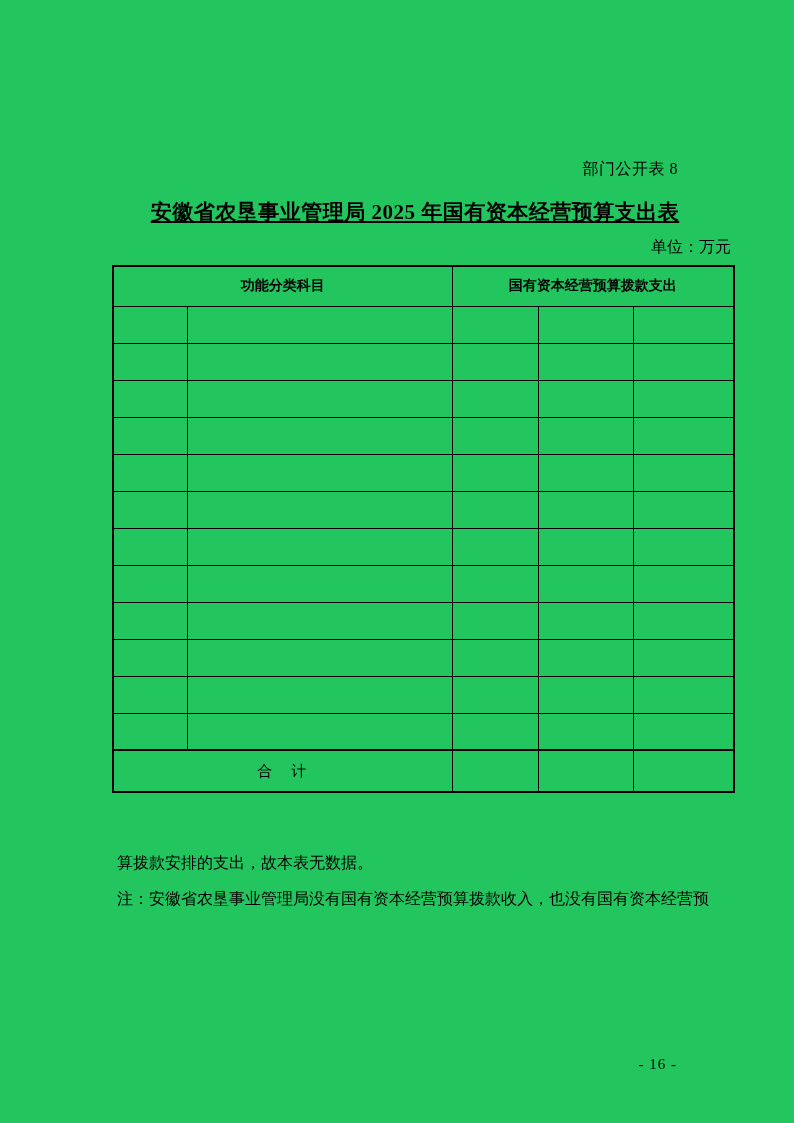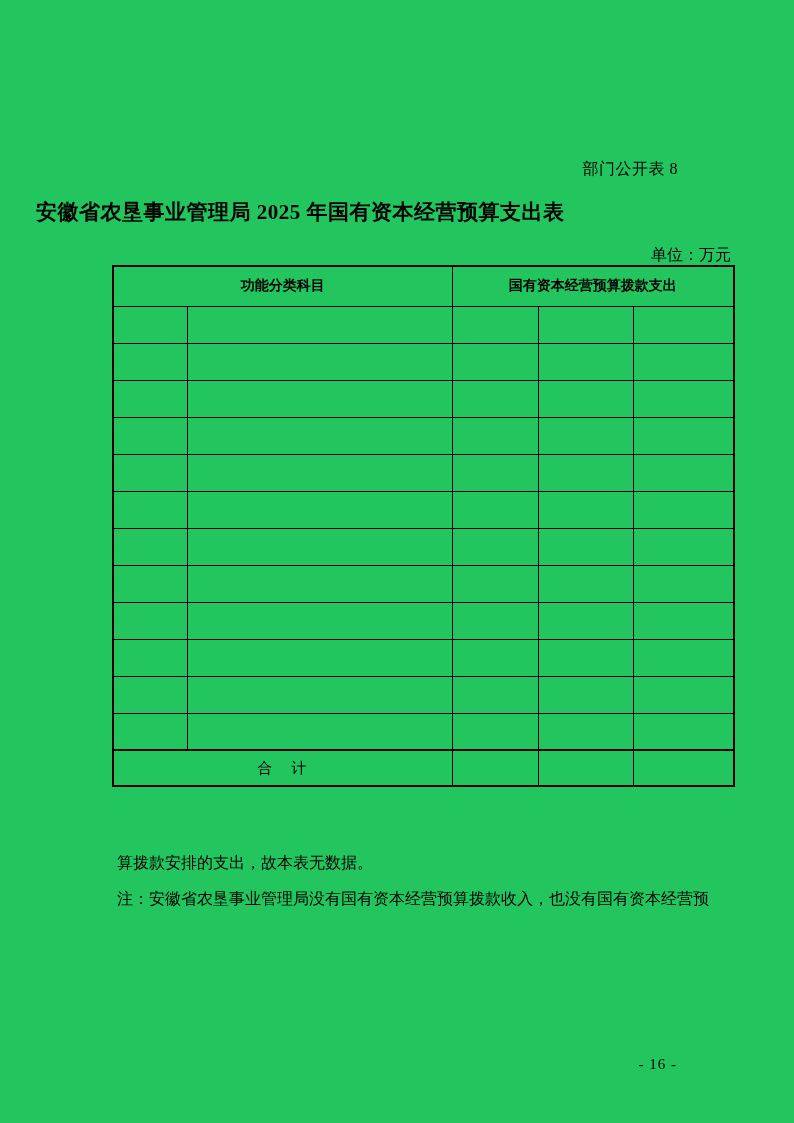--- a/index.html
+++ b/index.html
@@ -18,29 +18,30 @@
   .doc-label {
     position: absolute;
     top: 159px; right: 116px;
     font-size: 16px;
     letter-spacing: 0.5px;
     white-space: nowrap;
   }
   .title {
     position: absolute;
     top: 198px; left: 36px; right: 0;
-    text-align: left;
+    text-align: center;
     font-size: 21px;
     font-weight: 700;
     letter-spacing: 0.5px;
     white-space: nowrap;
+    text-decoration: underline;
   }
   .unit {
     position: absolute;
-    top: 245px; right: 63px;
+    top: 237px; right: 63px;
     font-size: 16px;
     white-space: nowrap;
   }
   table.budget-table {
     position: absolute;
     left: 112px; top: 265px;
     width: 621px;
     border-collapse: collapse;
     table-layout: fixed;
     border: 2px solid #000000;
@@ -49,21 +50,21 @@
     border: 1px solid #000000;
     text-align: center;
     vertical-align: middle;
     font-size: 14px;
     padding: 0;
   }
   .budget-table thead th { font-weight: 700; }
   tr.header-row-1 { height: 40px; }
   tr.header-row-2 { height: 40px; }
   tr.data-row     { height: 37px; }
-  tr.total-row    { height: 36px; }
+  tr.total-row    { height: 42px; }
   tr.total-row td { border-top: 2px solid #000000; }
   td.total-label {
     font-size: 15px;
     font-weight: 400;
     letter-spacing: 2px;
   }
   .note {
     position: absolute;
     left: 117px; top: 845px;
     width: 620px;

